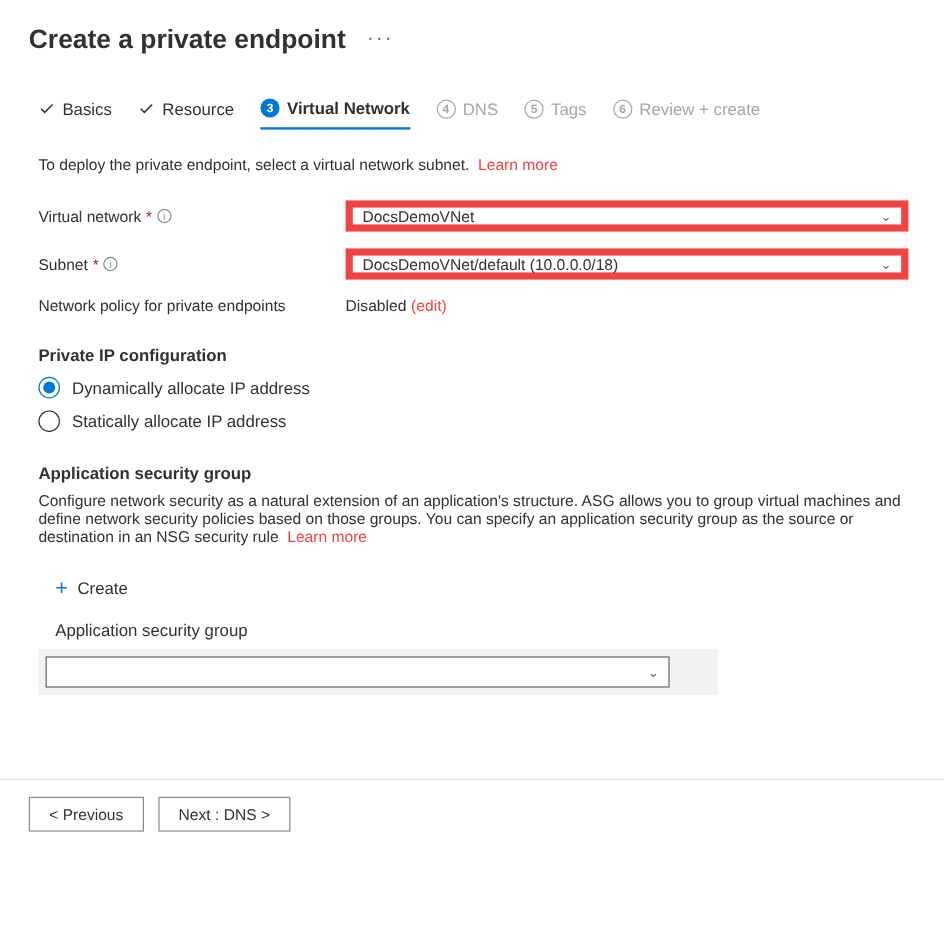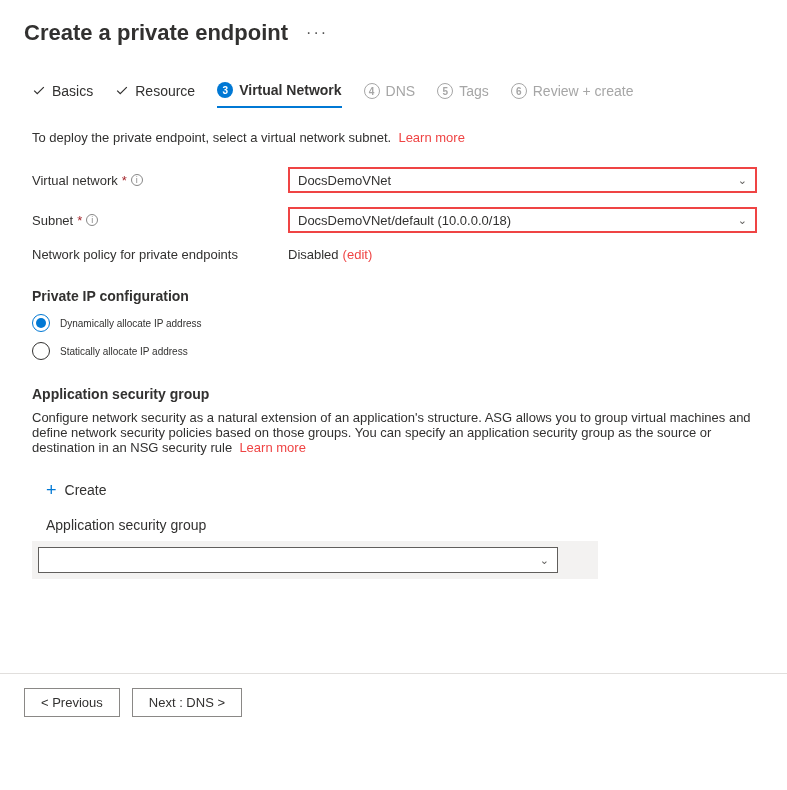--- a/index.html
+++ b/index.html
@@ -45,30 +45,30 @@
     width: 256px; font-size: 13px; display: flex; align-items: center; gap: 4px;
   }
   .req { color: #a4262c; }
   .info-icon {
     width: 12px; height: 12px; border: 1px solid #888; border-radius: 50%;
     display: inline-flex; align-items: center; justify-content: center;
     font-size: 9px; color: #888; cursor: pointer;
   }
   .select {
     flex: 1; max-width: 472px; height: 26px;
-    border: 2px solid #ef4444; background: #fff;
+    border: 6px solid #ef4444; background: #fff;
     display: flex; align-items: center; justify-content: space-between;
     padding: 0 8px; font-size: 13px; cursor: pointer;
   }
   .chevron { font-size: 11px; color: #605e5c; }
   .form-value { font-size: 13px; display: flex; gap: 4px; }
   .radio-group { margin-top: 10px; }
   .radio-row {
     display: flex; align-items: center; gap: 10px; margin-bottom: 10px;
-    cursor: pointer; font-size: 10px;
+    cursor: pointer; font-size: 14px;
   }
   .radio {
     width: 18px; height: 18px; border-radius: 50%;
     border: 1px solid #323130; display: inline-flex;
     align-items: center; justify-content: center; flex-shrink: 0;
   }
   .radio.checked { border: 1px solid #0078d4; }
   .radio.checked::after {
     content: ""; width: 10px; height: 10px; border-radius: 50%;
     background: #0078d4;
@@ -83,21 +83,21 @@
   .asg-select-wrap {
     background: #f3f2f1; padding: 6px 40px 6px 6px; margin-left: 0;
     width: 566px;
   }
   .asg-select {
     height: 26px; border: 1px solid #605e5c; background: #fff;
     display: flex; align-items: center; justify-content: flex-end;
     padding: 0 8px; cursor: pointer;
   }
   .footer {
-    border-top: 1px solid #e1dfdd; margin-top: 94px;
+    border-top: 1px solid #e1dfdd; margin-top: 70px;
     padding: 14px 24px; display: flex; gap: 12px;
   }
   .btn {
     border: 1px solid #8a8886; background: #fff; color: #323130;
     font-size: 13px; padding: 6px 16px; cursor: pointer;
   }
 </style>
 </head>
 <body>
 

